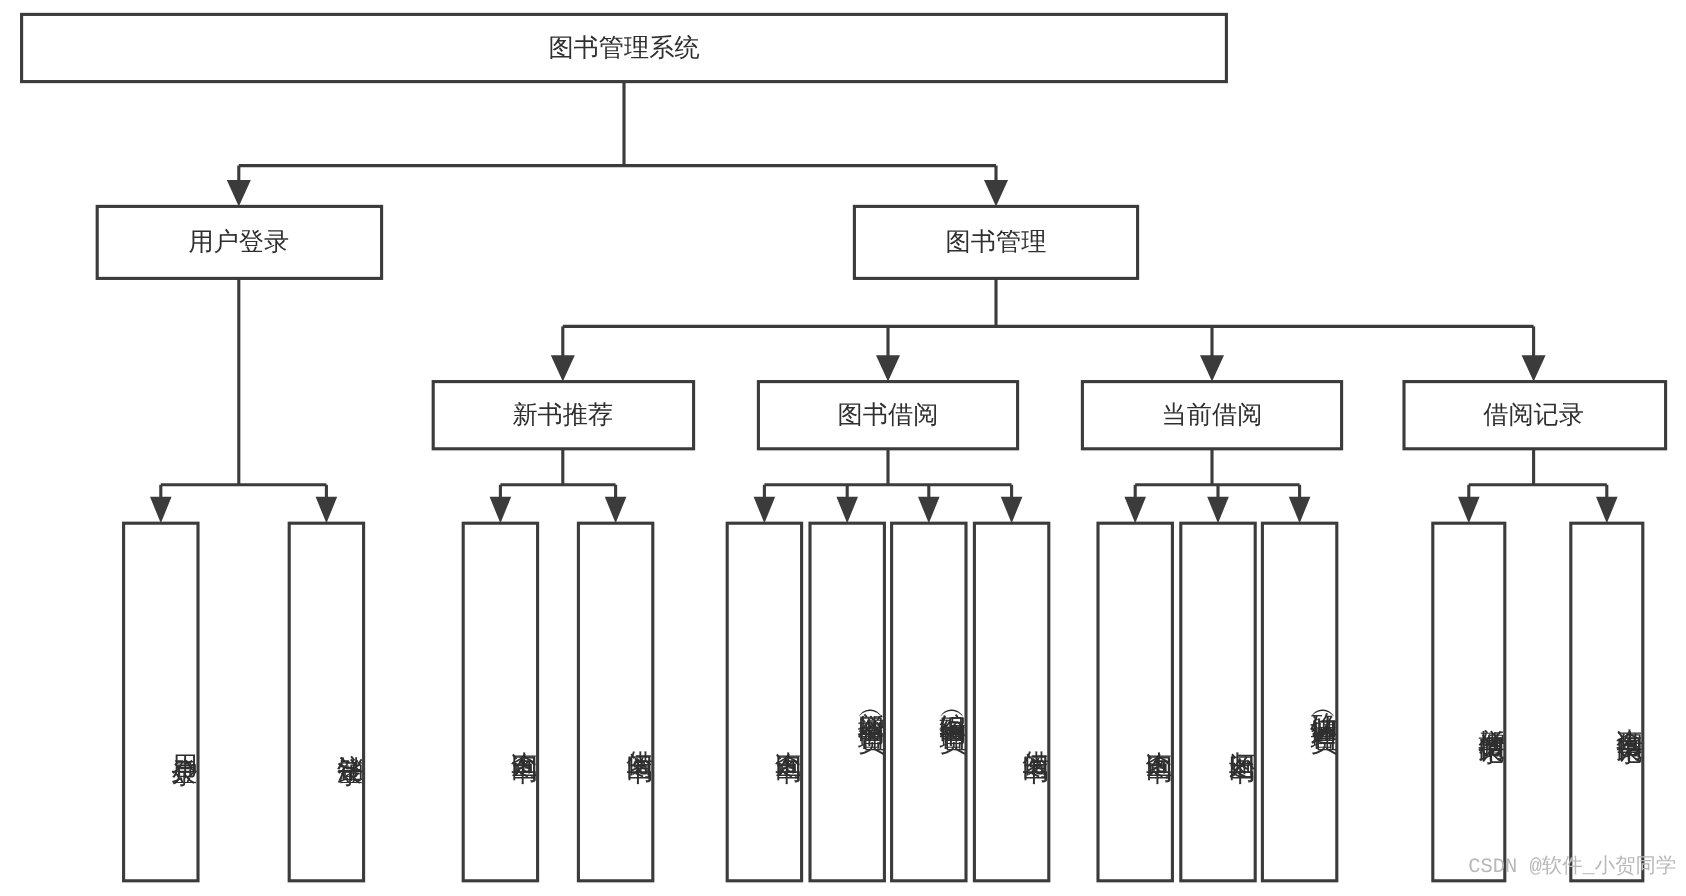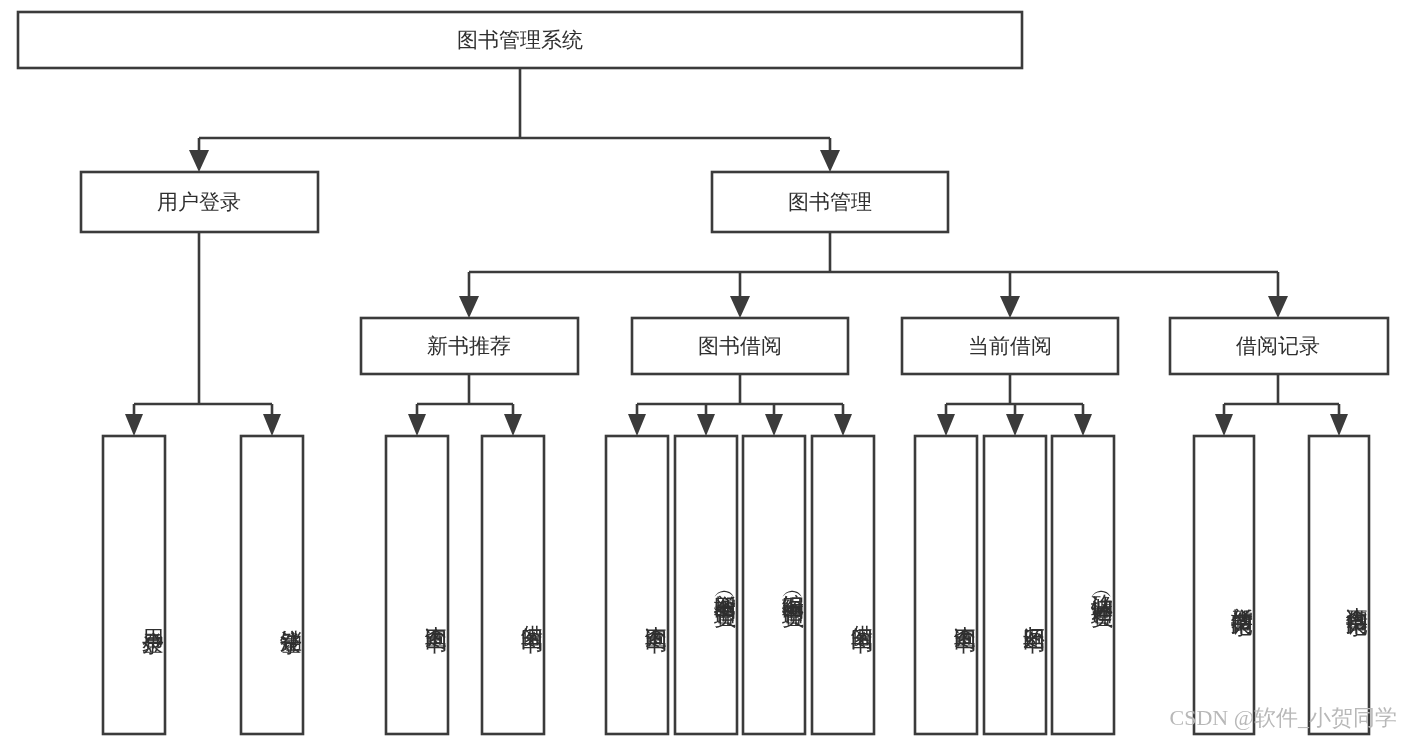--- a/index.html
+++ b/index.html
@@ -58,22 +58,22 @@
     color: #2f2f2f;
     letter-spacing: 2px;
     text-align: center;
     white-space: nowrap;
     pointer-events: none;
   }
   .watermark {
     position: absolute;
     right: 8px;
     bottom: 4px;
-    font-family: Liberation Serif, serif;
-    font-size: 22px;
+    font-family: Liberation Mono, monospace;
+    font-size: 17px;
     color: #b8b8b8;
     white-space: nowrap;
     user-select: none;
   }
 </style>
 </head>
 <body>
 
 <div id="diagram-root">
 

